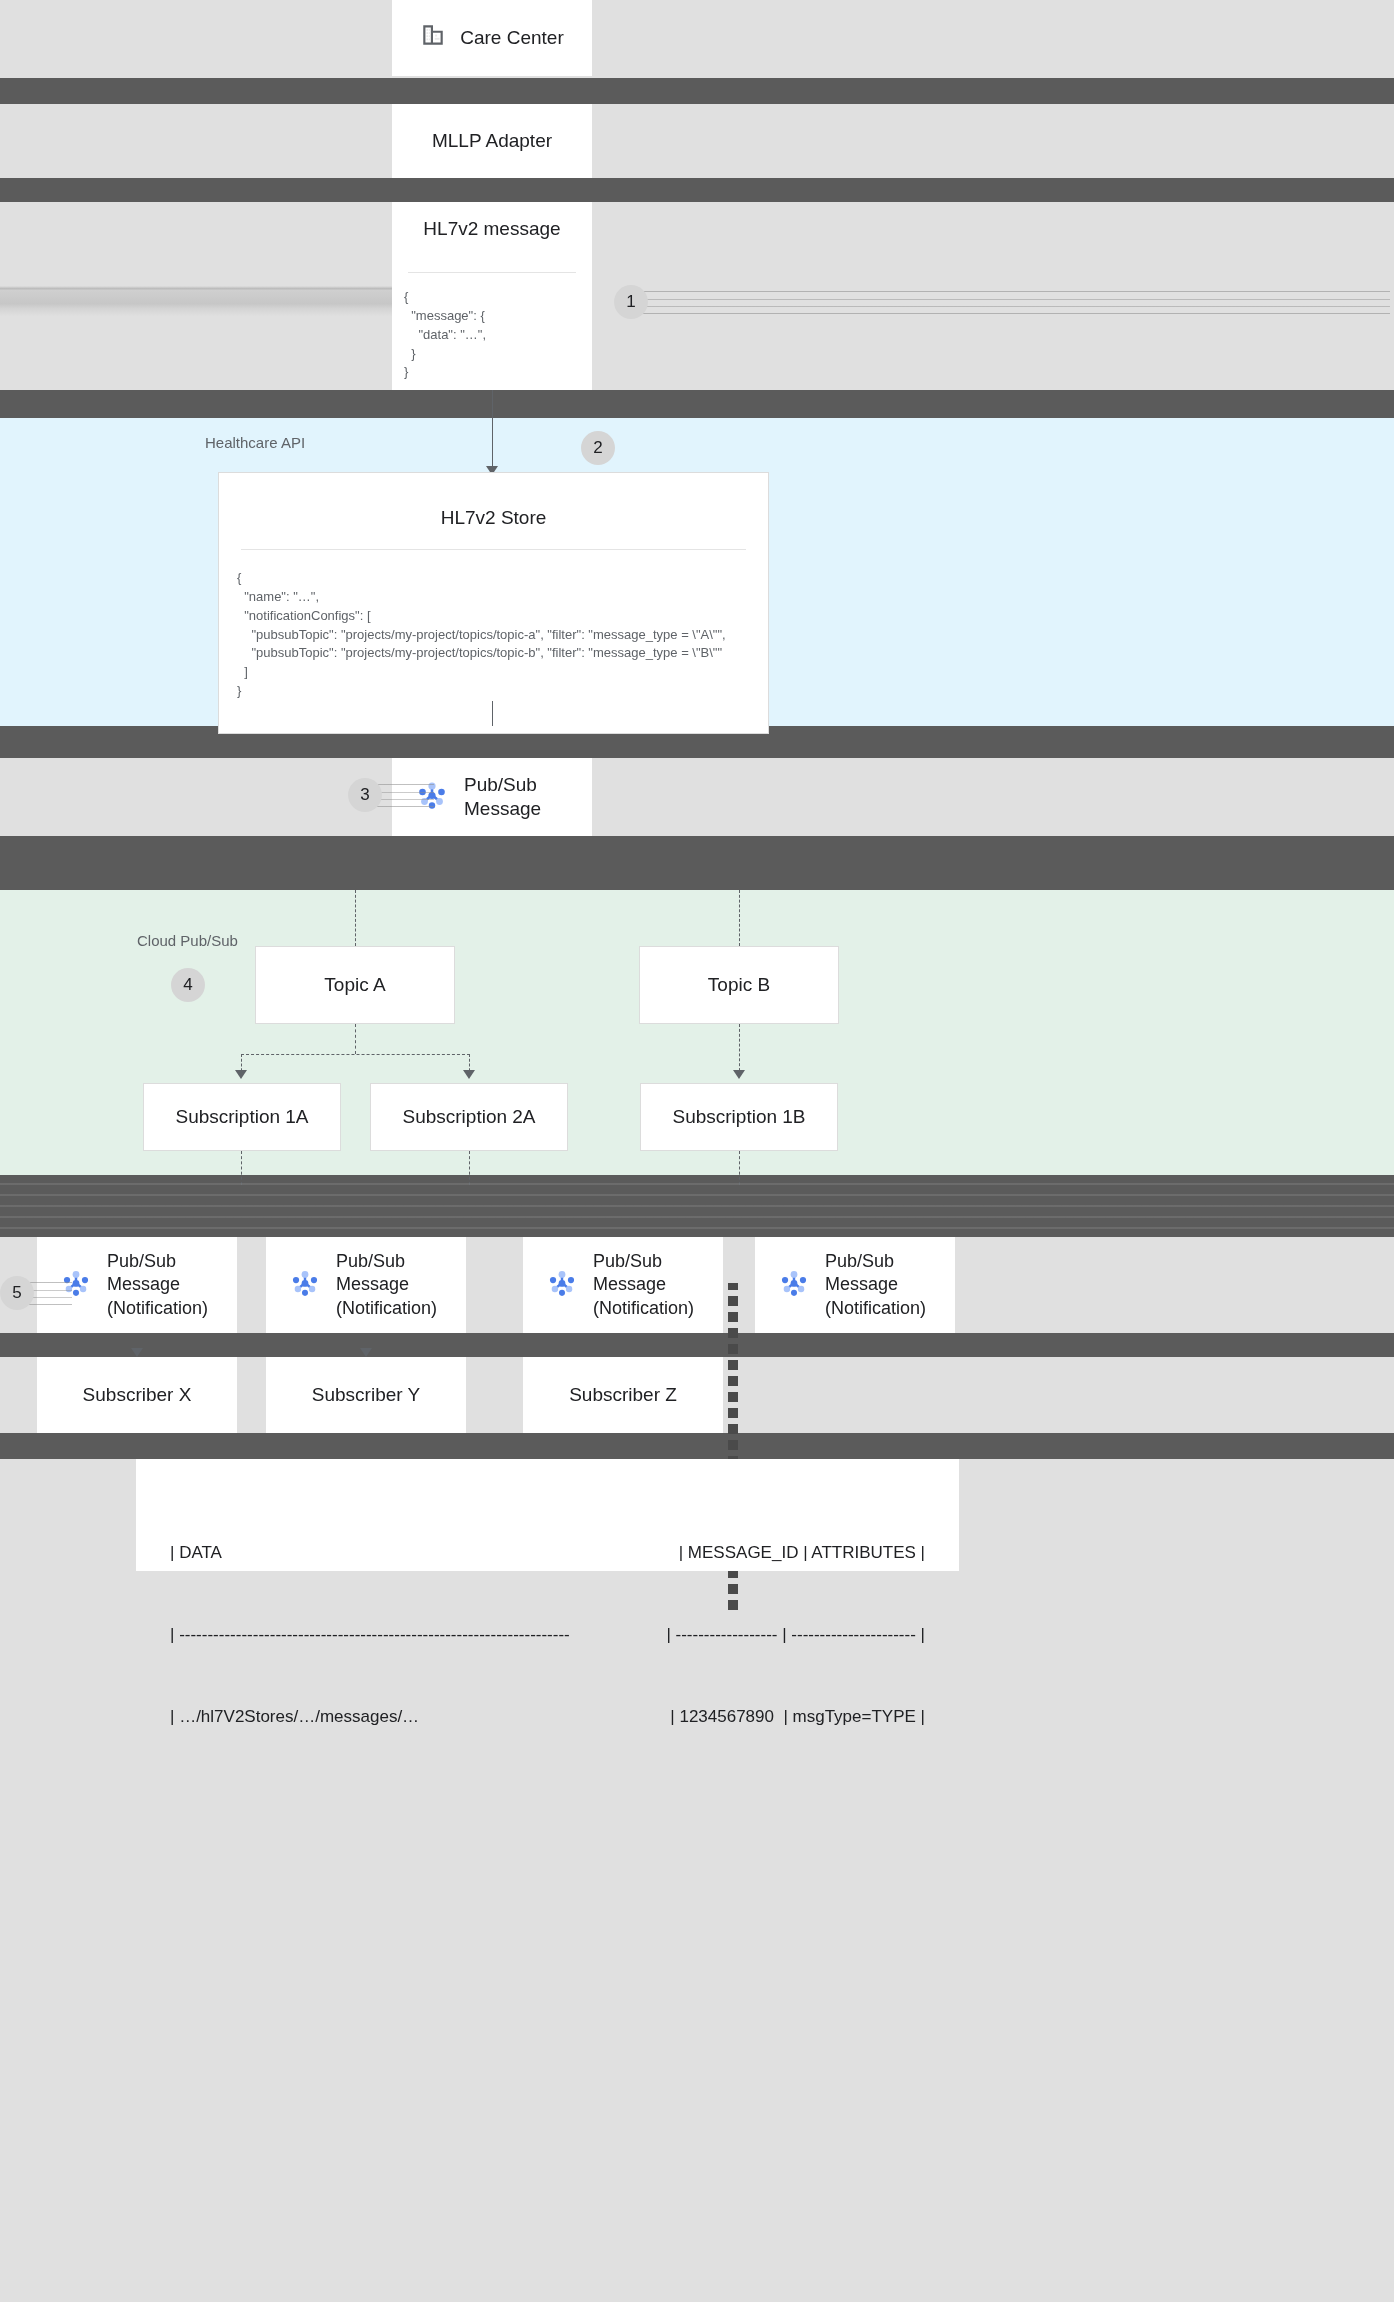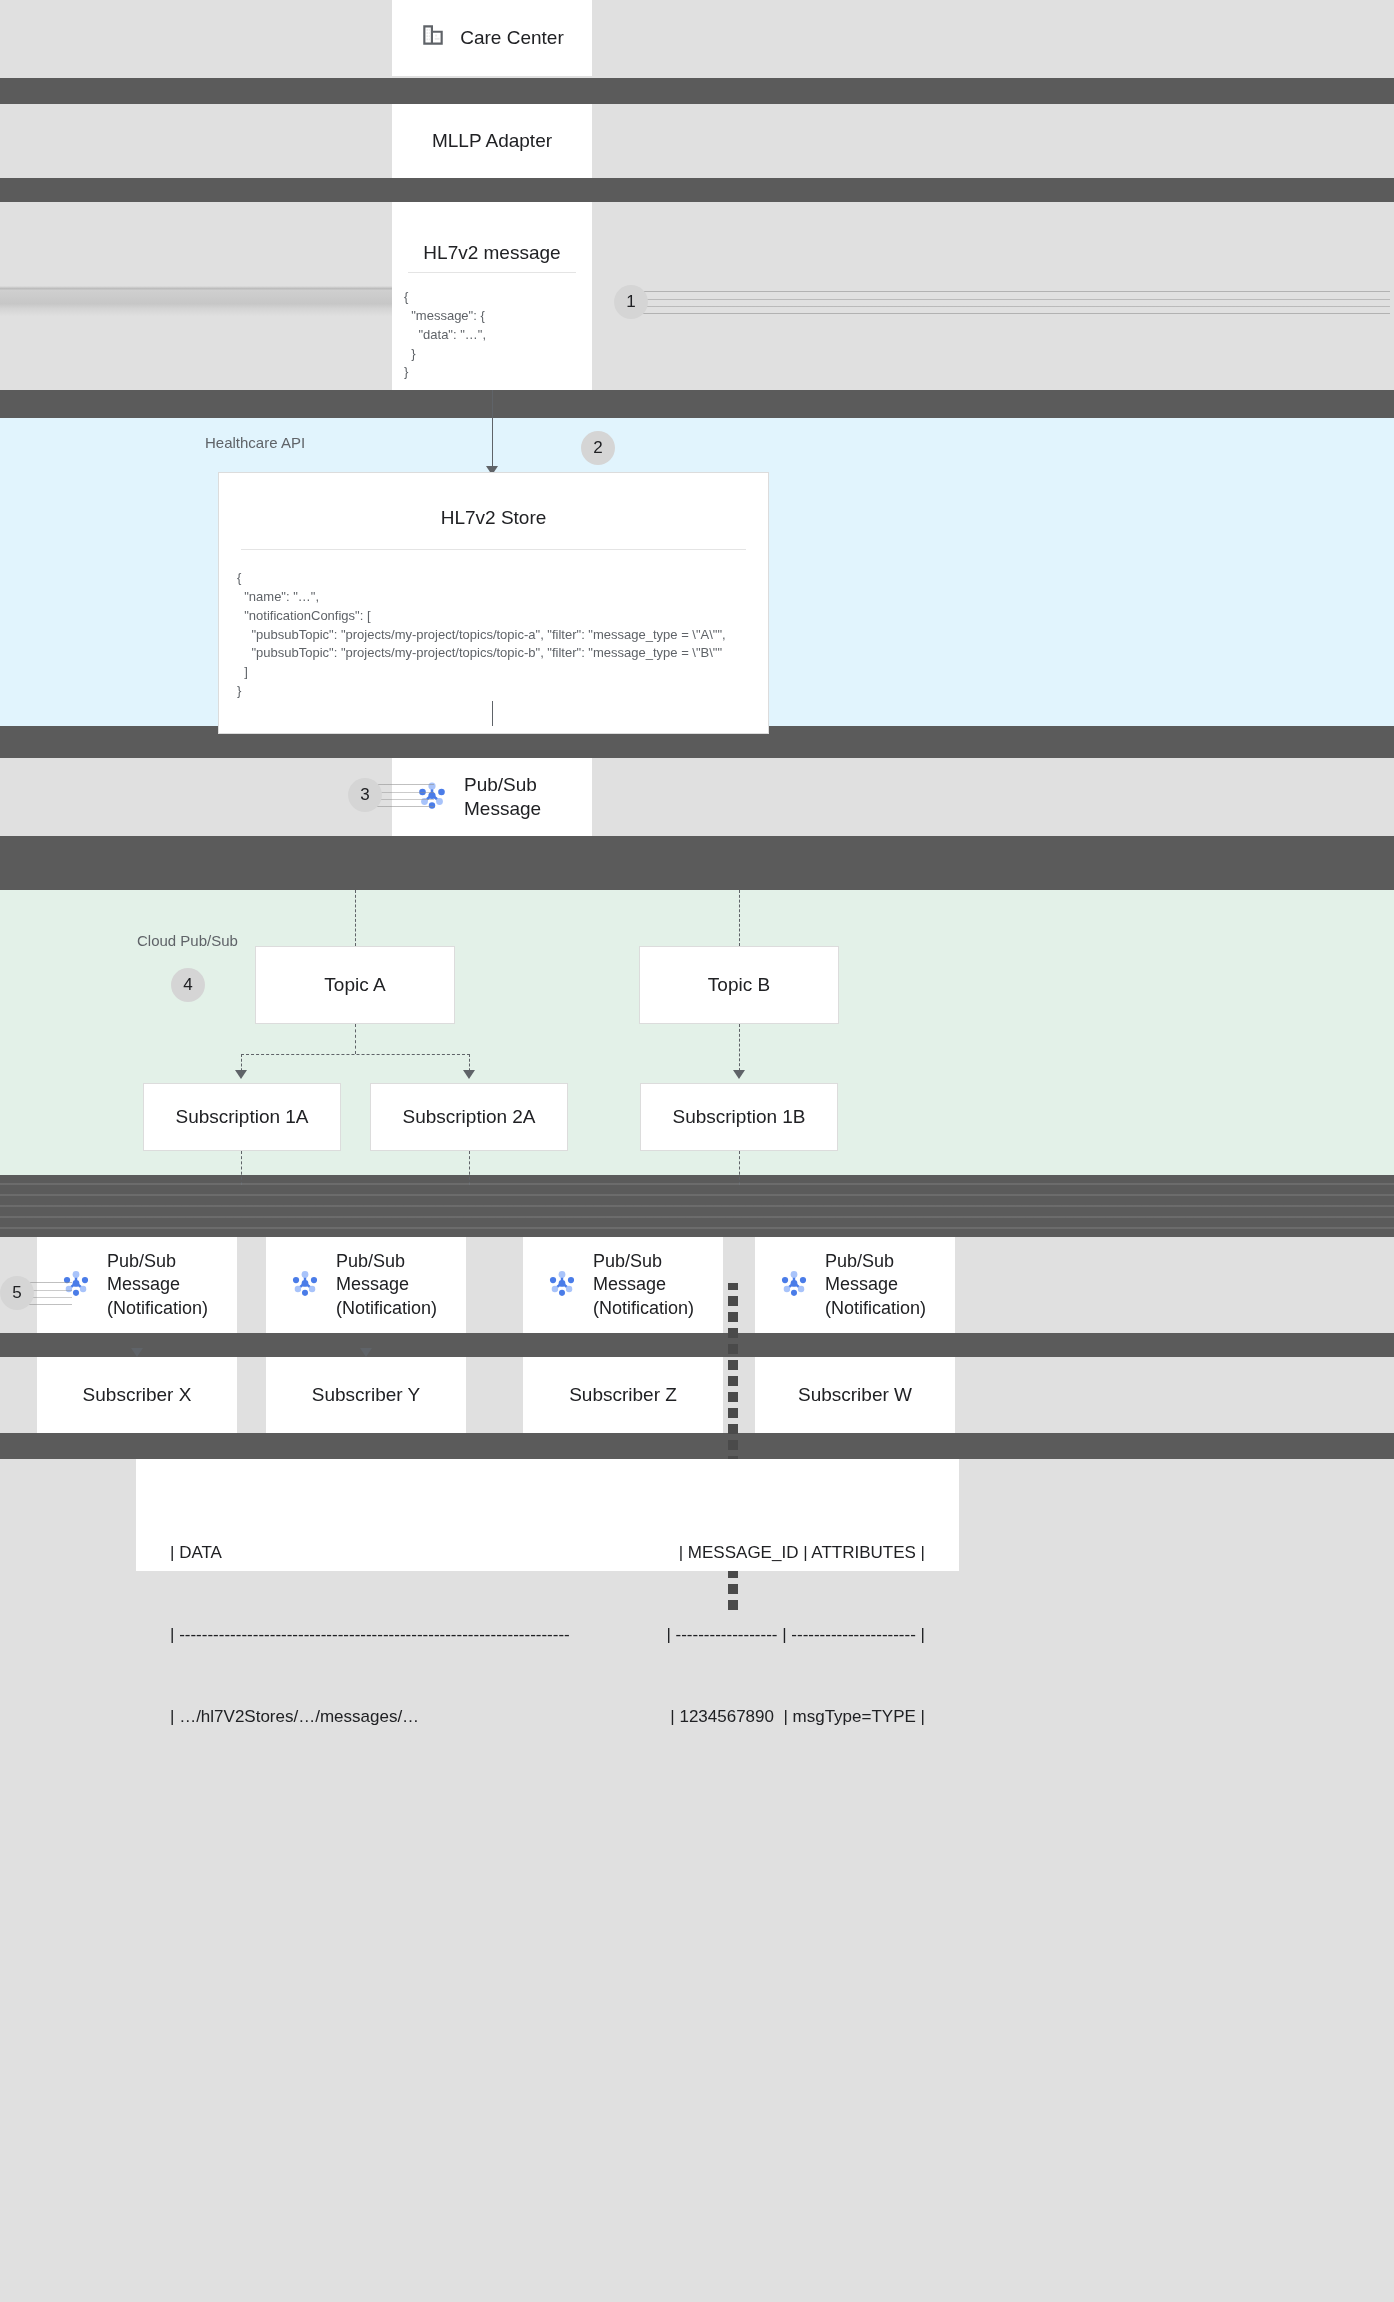--- a/index.html
+++ b/index.html
@@ -162,21 +162,21 @@
       </svg>
     </span>
     <span class="lbl">Care Center</span>
   </div>
 
   <div class="box plain" style="left:392px;top:104px;width:200px;height:74px;">
     <span>MLLP Adapter</span>
   </div>
 
   <div class="box plain" style="left:392px;top:202px;width:200px;height:188px;display:block;">
-    <div class="box-title" style="top:38px;height:26px;">HL7v2 message</div>
+    <div class="box-title" style="top:14px;height:26px;">HL7v2 message</div>
     <div class="rule" style="top:70px;left:16px;right:16px;"></div>
     <div class="code" style="left:12px;top:86px;">{
   "message": {
     "data": "…",
   }
 }</div>
   </div>
 
   <div class="step-tail" style="left:640px;top:285px;width:750px;"></div>
   <div class="step" style="left:614px;top:285px;">1</div>
@@ -361,23 +361,20 @@
   <div class="arrowhead" style="left:360px;top:1348px;"></div>
 
   <div class="box plain" style="left:37px;top:1357px;width:200px;height:76px;">
     <span>Subscriber X</span>
   </div>
   <div class="box plain" style="left:266px;top:1357px;width:200px;height:76px;">
     <span>Subscriber Y</span>
   </div>
   <div class="box plain" style="left:523px;top:1357px;width:200px;height:76px;text-align:right;">
     <span>Subscriber Z</span>
-  </div>
-  <div class="box plain" style="left:755px;top:1357px;width:200px;height:76px;">
-    <span>Subscriber W</span>
   </div>
 
   <div class="console" style="left:136px;top:1459px;width:823px;height:112px;">
     <div class="row">
       <span class="c1">| DATA</span>
       <span class="c2">| MESSAGE_ID | ATTRIBUTES |</span>
     </div>
     <div class="row">
       <span class="c1">| ---------------------------------------------------------------------</span>
       <span class="c2"> | ------------------ | ---------------------- |</span>

